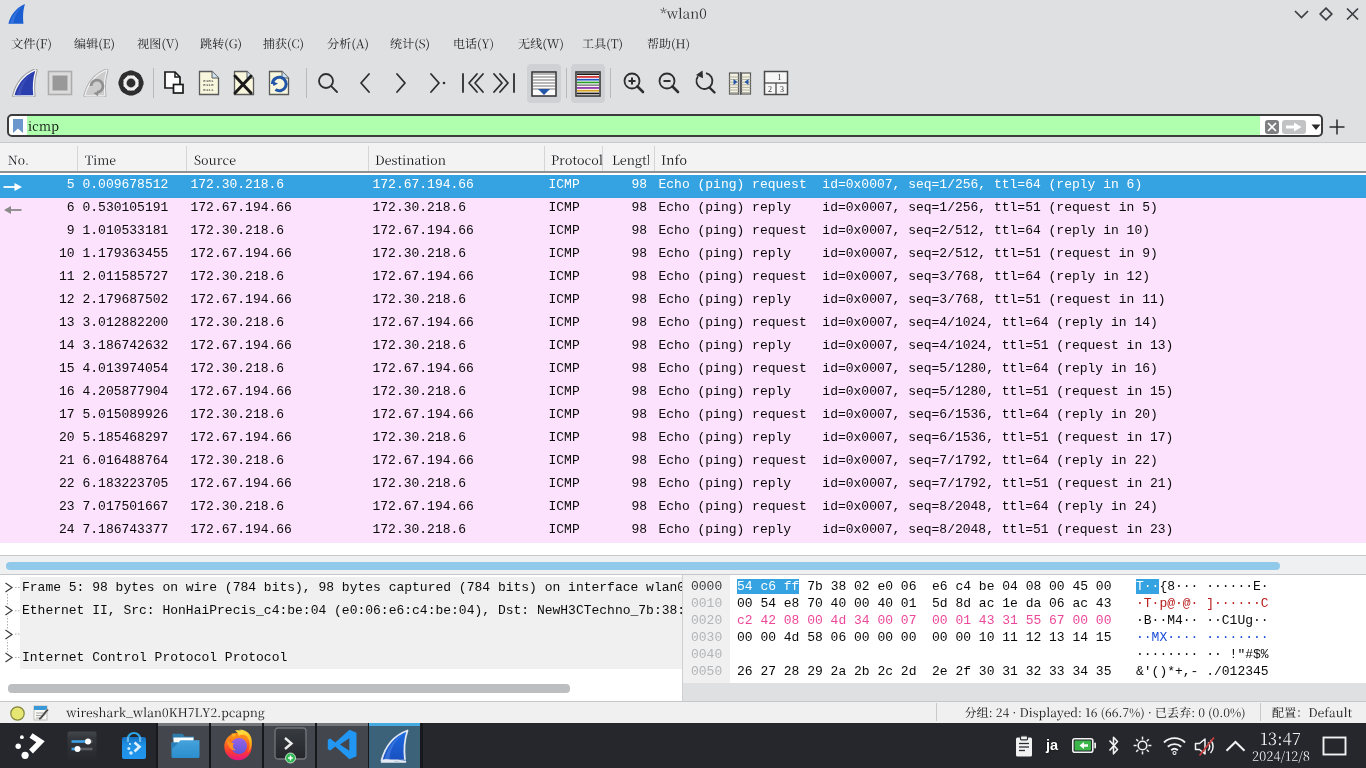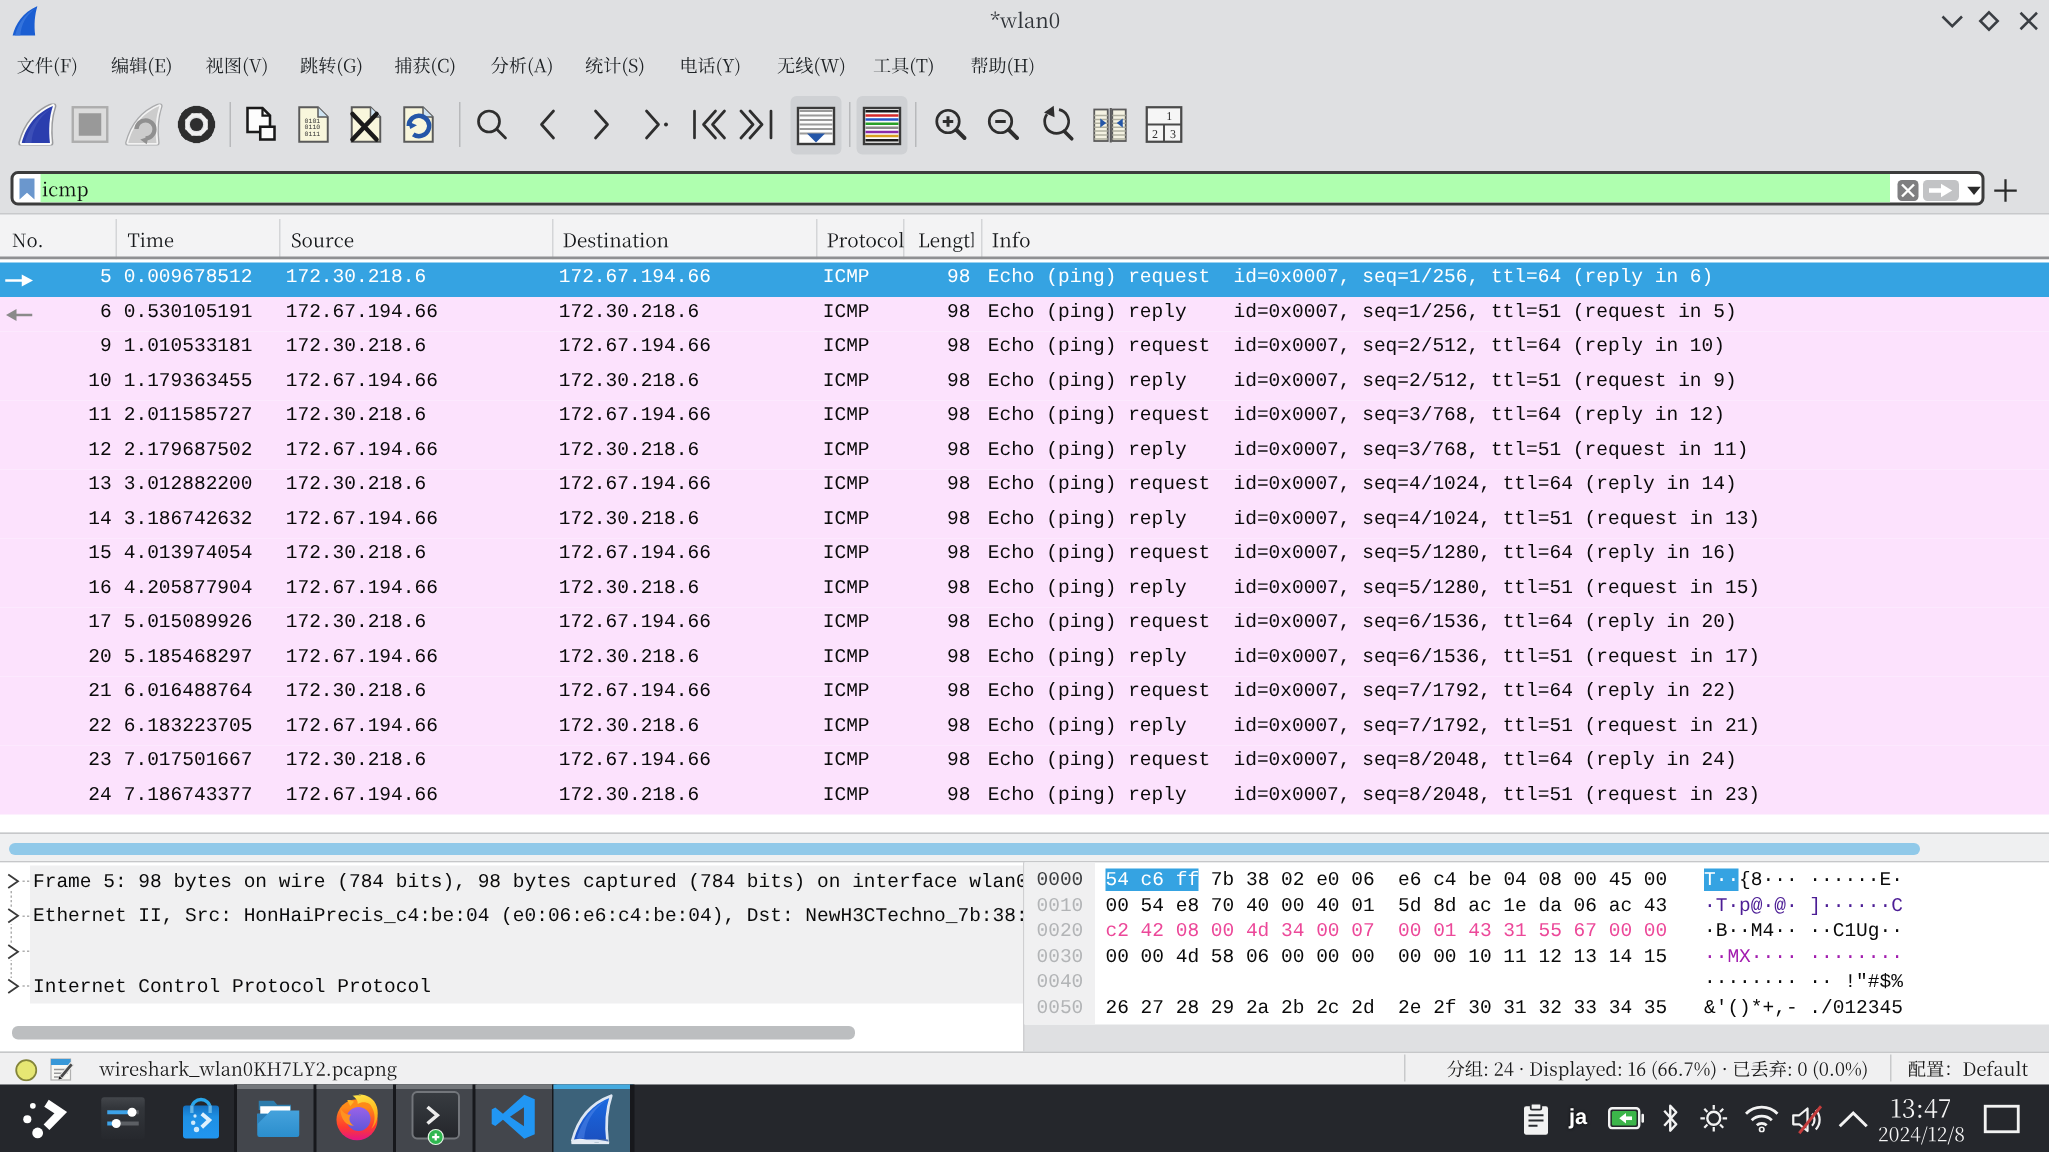--- a/index.html
+++ b/index.html
@@ -321,27 +321,27 @@
     <div style="position:absolute;left:8px;top:109px;width:562px;height:9px;background:#bcbec0;border-radius:4px"></div>
   </div>
 <div style="position:absolute;left:682px;top:575px;width:1px;height:126px;background:#cfcfd1"></div>
 <div style="position:absolute;left:683px;top:575px;width:683px;height:108px;background:#fff;overflow:hidden">
     <div style="position:absolute;left:0px;top:0px;width:47px;height:123px;background:#f0f0f1"></div>
     <div class="mono" style="position:absolute;left:8px;top:4px;font-size:13px;color:#3c3e40">0000</div>
     <div class="mono" style="position:absolute;left:54px;top:4px;font-size:13px;color:#0a0a0a"><span style="background:#35a3e2;color:#fff">54 c6 ff</span> 7b 38 02 e0 06  e6 c4 be 04 08 00 45 00</div>
     <div class="mono" style="position:absolute;left:453px;top:4px;font-size:13px;color:#0a0a0a"><span style="background:#35a3e2;color:#fff">T··</span>{8··· ······E·</div>
     <div class="mono" style="position:absolute;left:8px;top:21px;font-size:13px;color:#b2b4b6">0010</div>
     <div class="mono" style="position:absolute;left:54px;top:21px;font-size:13px;color:#0a0a0a">00 54 e8 70 40 00 40 01  5d 8d ac 1e da 06 ac 43</div>
-    <div class="mono" style="position:absolute;left:453px;top:21px;font-size:13px;color:#4c1d95">·T·p@·@· ]······C</div>
+    <div class="mono" style="position:absolute;left:453px;top:21px;font-size:13px;color:#b91c1c">·T·p@·@· ]······C</div>
     <div class="mono" style="position:absolute;left:8px;top:38px;font-size:13px;color:#b2b4b6">0020</div>
     <div class="mono" style="position:absolute;left:54px;top:38px;font-size:13px;color:#ec4899">c2 42 08 00 4d 34 00 07  00 01 43 31 55 67 00 00</div>
     <div class="mono" style="position:absolute;left:453px;top:38px;font-size:13px;color:#0a0a0a">·B··M4·· ··C1Ug··</div>
     <div class="mono" style="position:absolute;left:8px;top:55px;font-size:13px;color:#b2b4b6">0030</div>
     <div class="mono" style="position:absolute;left:54px;top:55px;font-size:13px;color:#0a0a0a">00 00 4d 58 06 00 00 00  00 00 10 11 12 13 14 15</div>
-    <div class="mono" style="position:absolute;left:453px;top:55px;font-size:13px;color:#a21caf">··MX···· ········</div>
+    <div class="mono" style="position:absolute;left:453px;top:55px;font-size:13px;color:#1d4ed8">··MX···· ········</div>
     <div class="mono" style="position:absolute;left:8px;top:72px;font-size:13px;color:#b2b4b6">0040</div>
     <div class="mono" style="position:absolute;left:453px;top:72px;font-size:13px;color:#0a0a0a">········ ·· !"#$%</div>
     <div class="mono" style="position:absolute;left:8px;top:89px;font-size:13px;color:#b2b4b6">0050</div>
     <div class="mono" style="position:absolute;left:54px;top:89px;font-size:13px;color:#0a0a0a">26 27 28 29 2a 2b 2c 2d  2e 2f 30 31 32 33 34 35</div>
     <div class="mono" style="position:absolute;left:453px;top:89px;font-size:13px;color:#0a0a0a">&amp;'()*+,- ./012345</div>
     <div class="mono" style="position:absolute;left:8px;top:106px;font-size:13px;color:#b2b4b6">0060</div>
     <div class="mono" style="position:absolute;left:54px;top:106px;font-size:13px;color:#0a0a0a">36 37</div>
     <div class="mono" style="position:absolute;left:453px;top:106px;font-size:13px;color:#0a0a0a">67</div>
     <div style="position:absolute;left:0px;top:123px;width:683px;height:3px;background:#3fa5e0"></div>
   </div>

